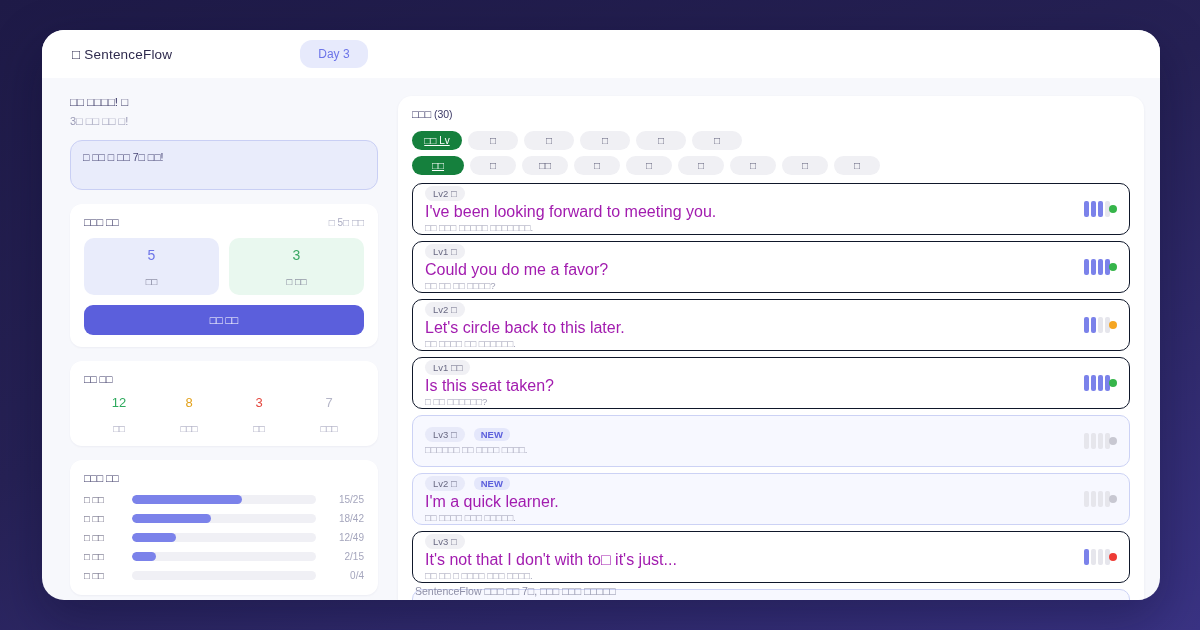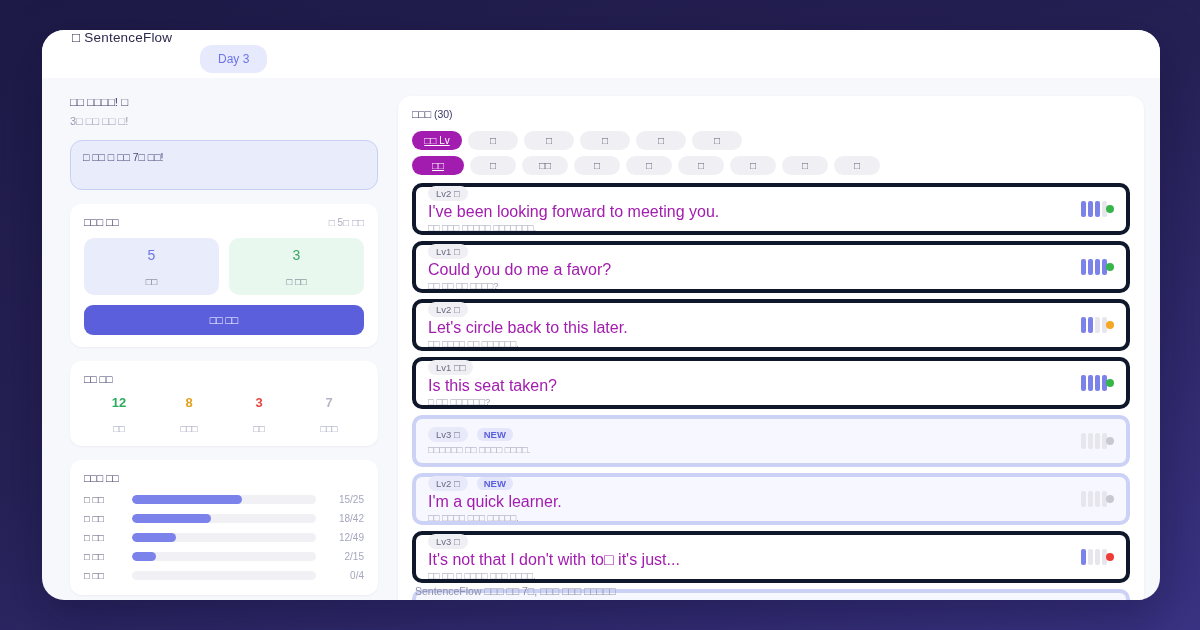--- a/index.html
+++ b/index.html
@@ -22,24 +22,23 @@
     border-radius: 22px;
     overflow: hidden;
     box-shadow: 0 18px 50px rgba(10,8,40,.35);
   }
 
   
   #app-header {
     height: 48px;
     background: #ffffff;
     display: flex;
-    align-items: flex-start;
+    align-items: center;
     padding: 0 0 0 30px;
     gap: 0;
-    flex-direction: column;
   }
   #brand {
     font-size: 13.5px;
     color: #2e2a4d;
     letter-spacing: .2px;
     white-space: nowrap;
   }
   #day-badge {
     margin-left: 128px;
     background: #e7eafc;
@@ -166,21 +165,20 @@
     border: none;
     border-radius: 9px;
     padding: 9px 0;
     cursor: pointer;
     font-family: "Liberation Sans", sans-serif;
   }
 
   
   #stats-row {
     display: flex;
-    font-weight: bold;
   }
   .stat {
     flex: 1 1 0;
     text-align: center;
   }
   .stat-num { font-size: 13px; margin-bottom: 13px; }
   .stat-label { font-size: 9.5px; color: #9a9ab5; }
 
   
   .prog-row {
@@ -244,34 +242,34 @@
     color: #5d5d77;
     font-size: 10px;
     border-radius: 11px;
     padding: 4px 0;
     text-align: center;
     flex: 0 0 auto;
     cursor: pointer;
     white-space: nowrap;
   }
   .filter-chip.active {
-    background: #a21caf;
+    background: #15803d;
     color: #ffffff;
     text-decoration: underline;
   }
   #filter-row-level .filter-chip { width: 50px; }
   #filter-row-level .filter-chip.active { width: 50px; }
   #filter-row-cat .filter-chip { width: 46px; }
   #filter-row-cat .filter-chip.active { width: 52px; }
 
   #sentence-list {
     margin-top: 8px;
   }
   .sentence-row {
-    border: 4px solid #0f172a;
+    border: 1px solid #0f172a;
     border-radius: 10px;
     padding: 8px 12px 8px 12px;
     margin-bottom: 6px;
     display: flex;
     align-items: center;
     background: #ffffff;
     position: relative;
     height: 52px;
     cursor: pointer;
   }

